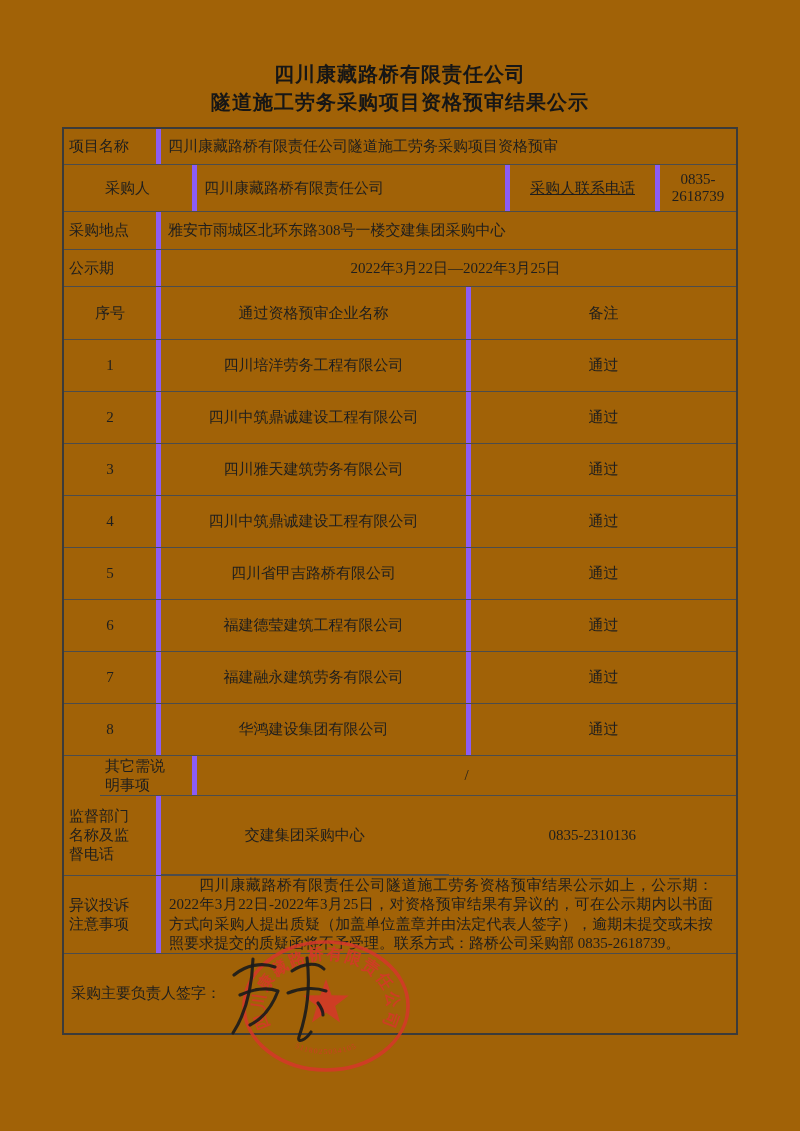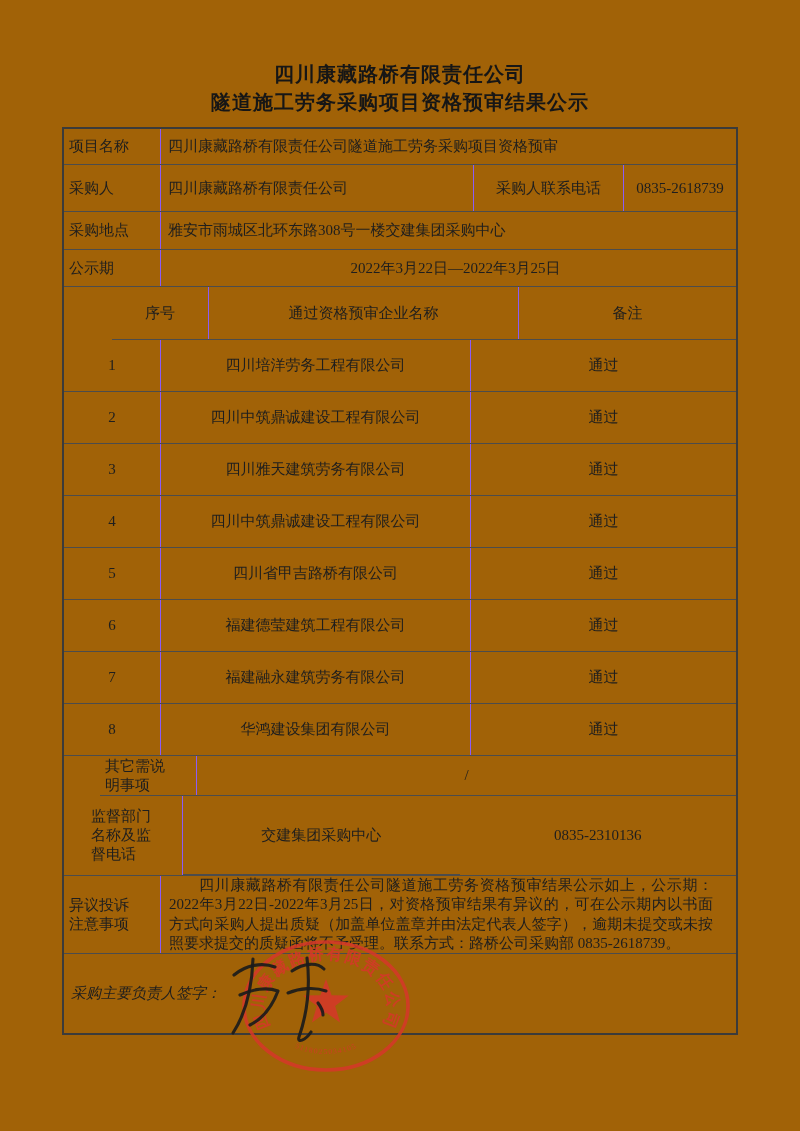--- a/index.html
+++ b/index.html
@@ -23,32 +23,32 @@
     position:absolute;left:62px;top:127px;width:676px;
     border:2px solid #3b3b3b;
     box-sizing:border-box;
     background:transparent;
     font-size:15px;
   }
   .trow{display:flex;border-bottom:1px solid #4c4c4c;box-sizing:border-box;}
   .trow:last-child{border-bottom:none;}
   .cell{
     display:flex;align-items:center;box-sizing:border-box;
-    border-right:1px solid #8b5cf6;
+    border-right:5px solid #8b5cf6;
     overflow:hidden;
   }
   .cell:last-child{border-right:none;text-align:center;}
   .c-label{width:97px;flex:none;padding-left:5px;}
   .c-label .wrap{display:inline-block;width:64px;line-height:19px;}
   .c-center{justify-content:center;text-align:center;padding-left:0;}
   .c-fill{flex:1;padding-left:7px;}
   .c-fill.c-center{padding-left:0;}
-  .h36{height:36px;} .h47{height:47px;} .h38{height:38px;} .h37{height:37px;gap:14px;}
-  .h53{height:53px;margin-left:48px;} .h52{height:52px;} .h40{height:40px;margin-left:36px;} .h80{height:80px;padding-left:22px;}
-  .h78{height:78px;} .h79{height:79px;border-bottom:none;font-style:italic;}
+  .h36{height:36px;} .h47{height:47px;padding-left:36px;} .h38{height:38px;} .h37{height:37px;gap:14px;}
+  .h53{height:53px;} .h52{height:52px;} .h40{height:40px;margin-left:36px;} .h80{height:80px;}
+  .h78{height:78px;} .h79{height:79px;border-bottom:none;}
   .c-name{width:310px;flex:none;}
   .sub-stack{flex:1;display:flex;flex-direction:row;}
   .sub-row{flex:1;display:flex;align-items:center;justify-content:center;box-sizing:border-box;}
   .sub-row:first-child{border-bottom:1px solid #4c4c4c;}
   .objection-text{
     flex:1;padding:3px 23px 3px 8px;
     text-indent:2em;text-align:justify;
     line-height:19.5px;font-size:15px;
     align-self:center;
   }
@@ -74,21 +74,21 @@
   <div class="doc-table">
 
     <div class="trow h36">
       <div class="cell c-label">项目名称</div>
       <div class="cell c-fill">四川康藏路桥有限责任公司隧道施工劳务采购项目资格预审</div>
     </div>
 
     <div class="trow h47">
       <div class="cell c-label">采购人</div>
       <div class="cell" style="width:313px;flex:none;padding-left:7px;">四川康藏路桥有限责任公司</div>
-      <div class="cell c-center" style="width:150px;flex:none;">采购人联系电话</div>
+      <div class="cell c-center" style="width:150px;flex:none;text-decoration:underline;">采购人联系电话</div>
       <div class="cell c-fill c-center">0835-2618739</div>
     </div>
 
     <div class="trow h38">
       <div class="cell c-label">采购地点</div>
       <div class="cell c-fill">雅安市雨城区北环东路308号一楼交建集团采购中心</div>
     </div>
 
     <div class="trow h37">
       <div class="cell c-label">公示期</div>

